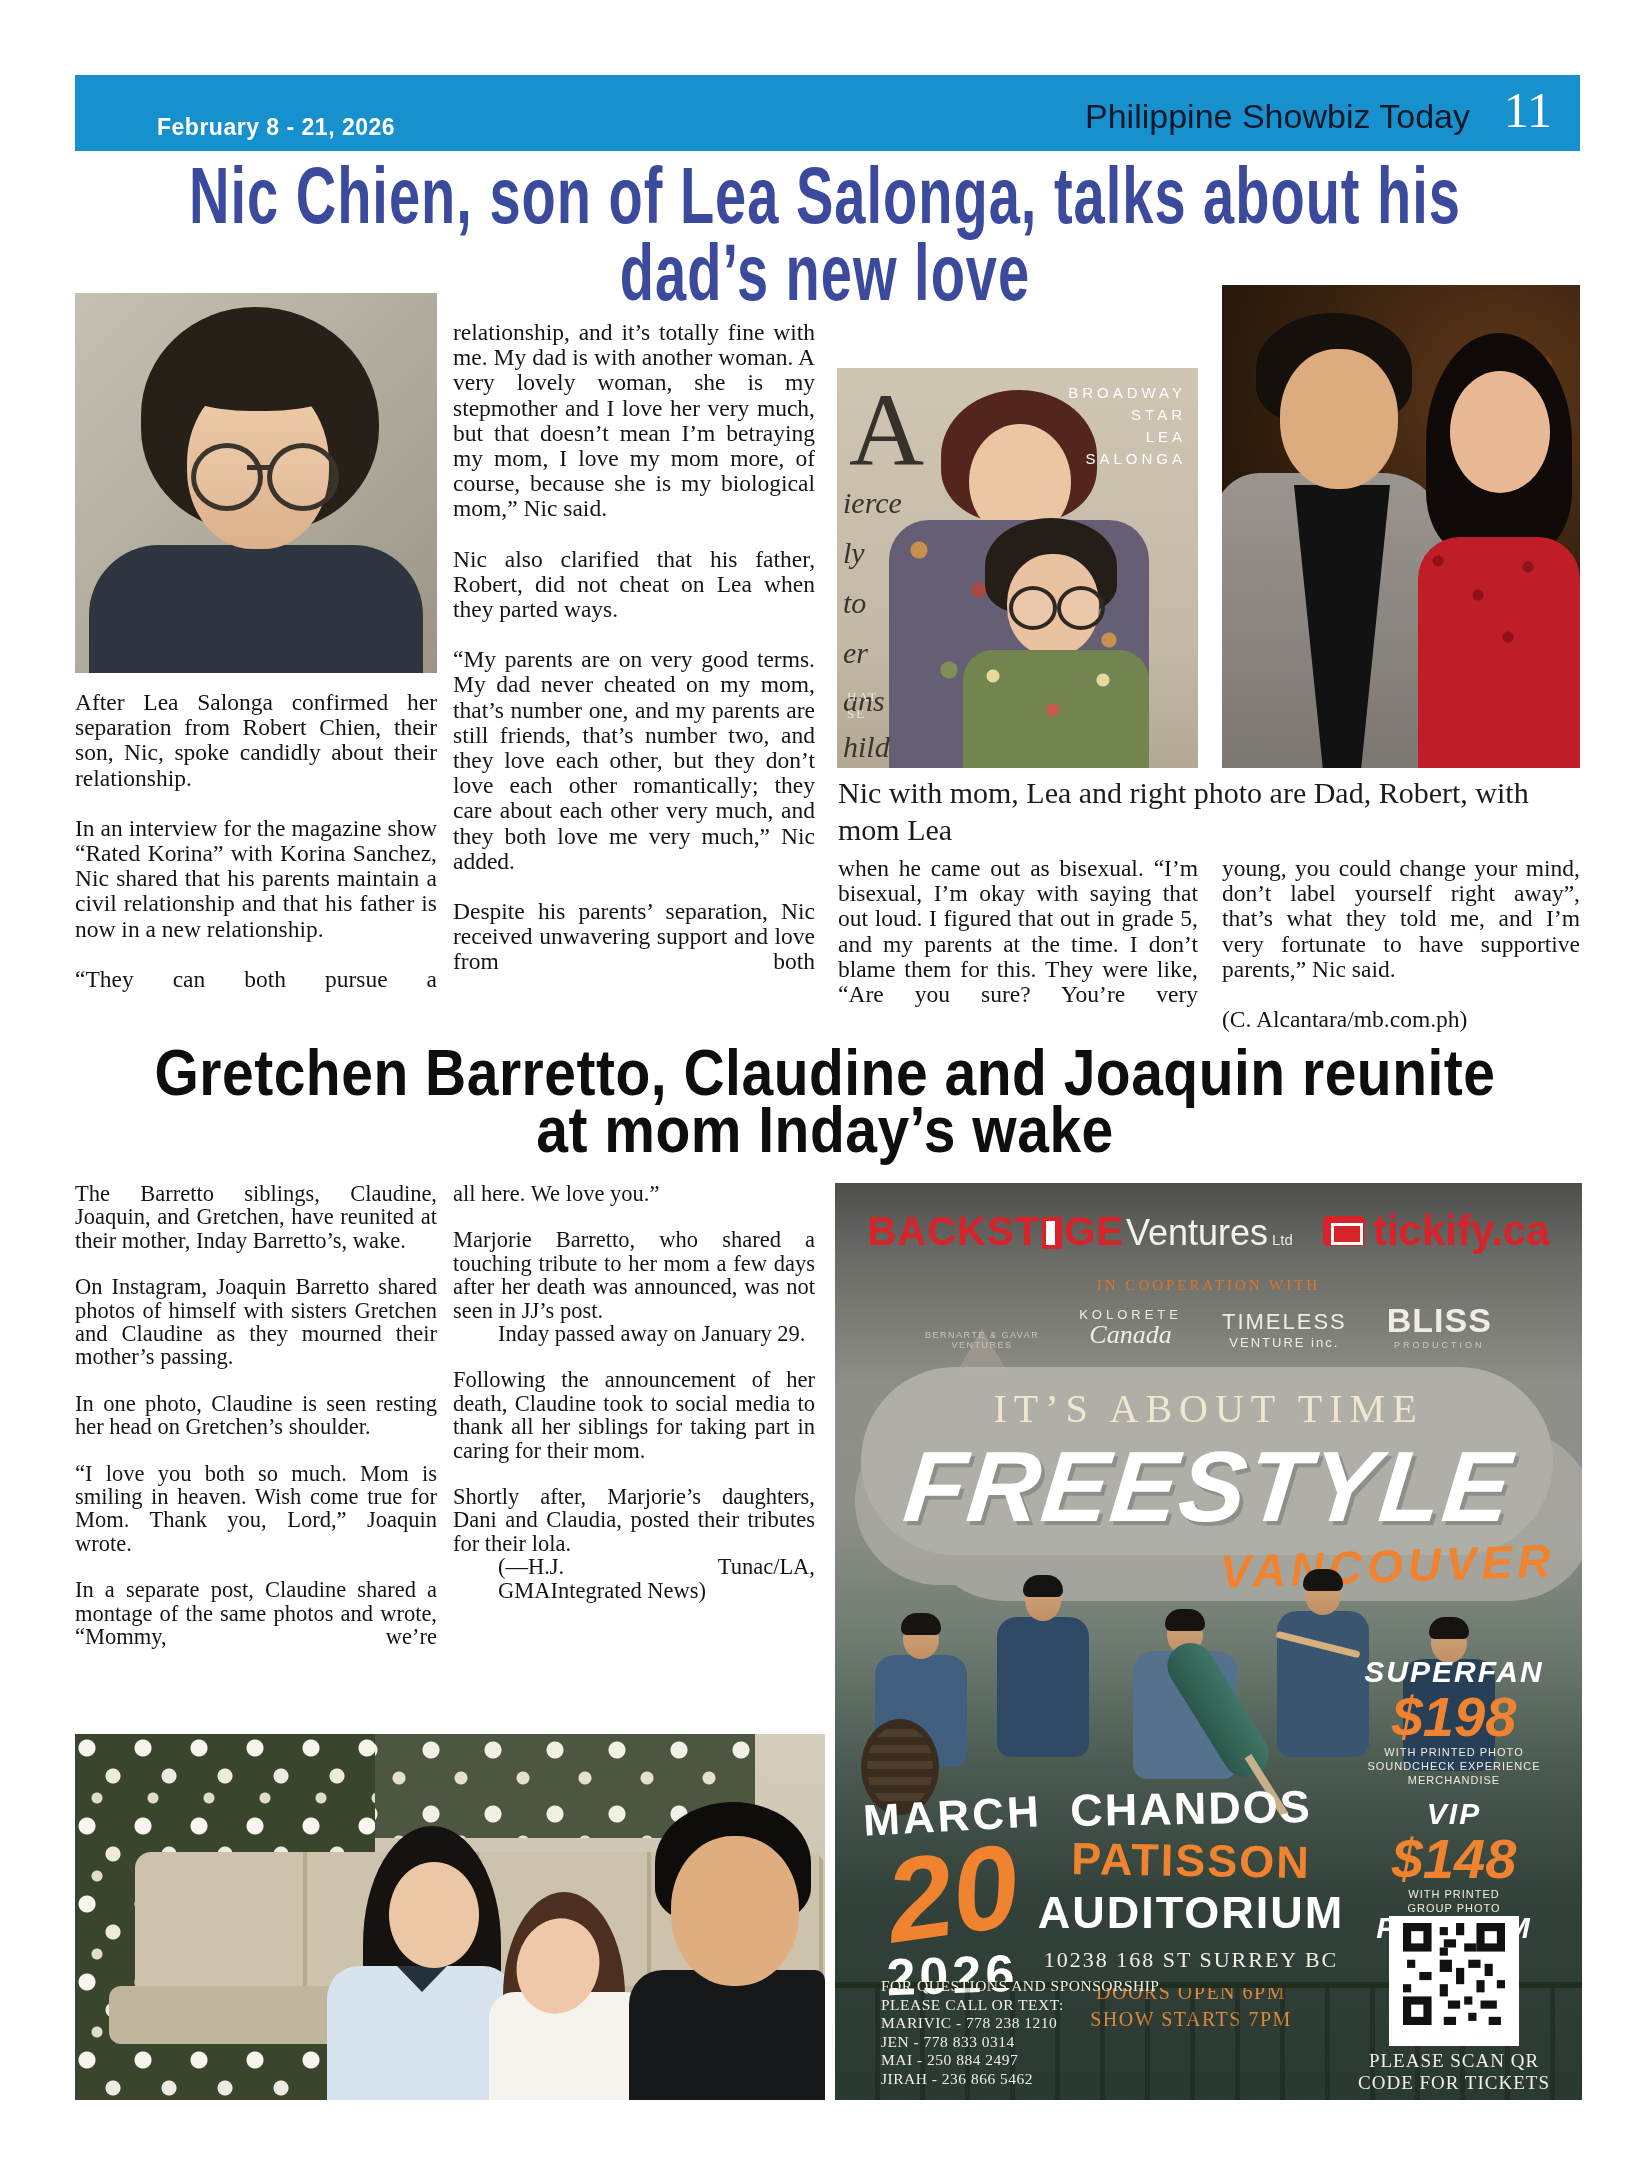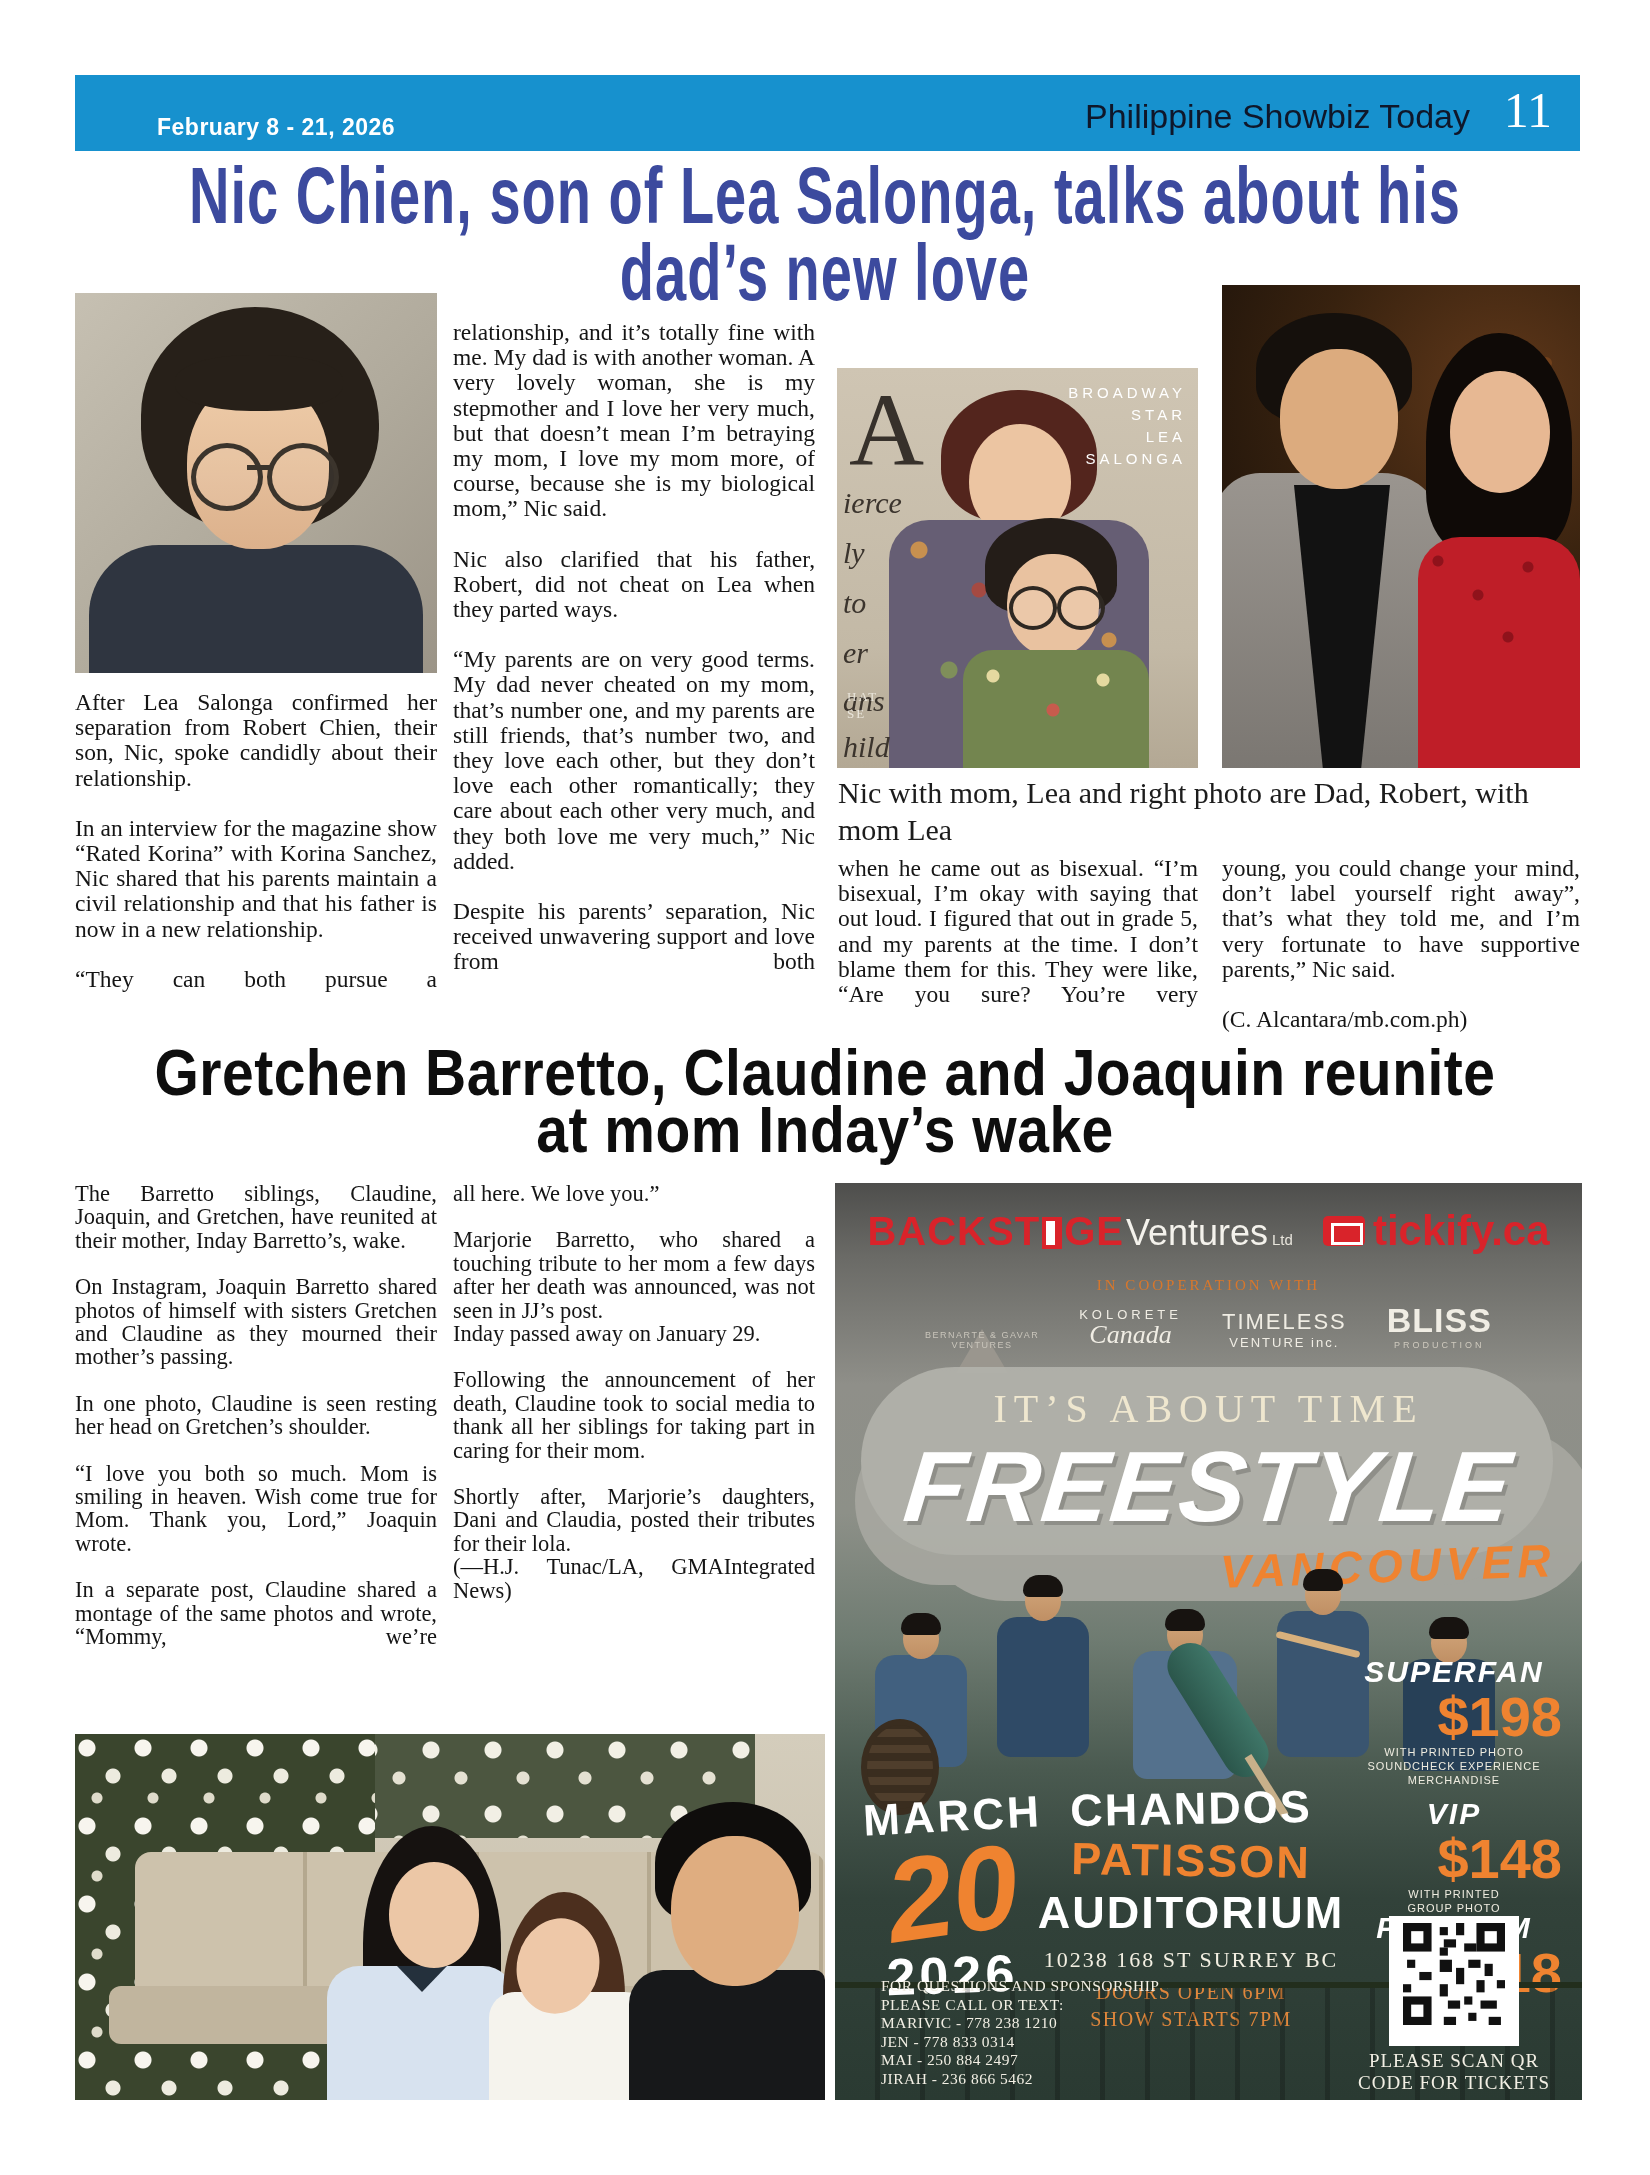--- a/index.html
+++ b/index.html
@@ -21,21 +21,21 @@
   .hl1{top:158px;color:#3c4a9e;font-size:56px;line-height:54px;letter-spacing:1px;transform:scaleY(1.42);}
   .hl2{top:1044px;color:#0e0e0e;font-size:57px;line-height:50px;letter-spacing:.5px;transform:scaleY(1.14);}
 
   
   .col{position:absolute;text-align:justify;overflow:hidden;color:#151515;}
   .col p{margin:0;}
   .a1 .col, .col.a1{font-size:23.5px;line-height:25.2px;}
   .c-a1 p + p{margin-top:25px;}
   .c-a2{font-size:22.5px;line-height:23.4px;}
   .c-a2 p + p{margin-top:23px;}
-  .col p.nogap{margin-top:0 !important;}
+  .col p.nogap{margin-top:0 !important;margin-left:45px;}
   .col p.cont{text-align-last:justify;}
   #a1c1{left:75px; top:690px; width:362px;height:350px;}
   #a1c2{left:453px;top:320px; width:362px;height:722px;}
   #a1c3{left:838px;top:856px; width:360px;height:185px;}
   #a1c4{left:1222px;top:856px;width:358px;height:195px;}
   #a2c1{left:75px; top:1182px;width:362px;height:535px;}
   #a2c2{left:453px;top:1182px;width:362px;height:535px;}
 
   .caption{position:absolute;left:838px;top:774px;width:752px;
            font-size:30px;line-height:37px;color:#1c1c1c;}
@@ -184,21 +184,21 @@
   .yr{color:#fff;font-weight:bold;font-size:52px;letter-spacing:4px;transform:rotate(-2deg);}
   .venueblk{left:186px;top:600px;width:340px;text-align:center;font-family:"Liberation Sans",sans-serif;}
   .v1,.v3{color:#fff;font-weight:bold;font-size:45px;letter-spacing:2px;}
   .v2{color:#ef8330;font-weight:bold;font-size:45px;letter-spacing:2px;}
   .v1{transform:rotate(-1deg);} .v2{transform:rotate(1deg);}
   .addr{color:#f3efe2;font-family:"Liberation Serif",serif;font-size:22px;letter-spacing:2px;margin-top:8px;}
   .doors,.show{color:#e0873c;font-family:"Liberation Serif",serif;font-size:20px;letter-spacing:1.5px;line-height:27px;}
   .doors{margin-top:6px;}
   .tier{position:absolute;right:20px;width:216px;text-align:center;font-family:"Liberation Sans",sans-serif;}
   .t-name{color:#fff;font-style:italic;font-weight:bold;font-size:30px;letter-spacing:2px;}
-  .t-price{color:#ef8330;font-weight:bold;font-size:56px;line-height:56px;text-align:right;}
+  .t-price{color:#ef8330;font-style:italic;font-weight:bold;font-size:56px;line-height:56px;}
   .t-perk{color:#efece0;font-size:11px;letter-spacing:1px;line-height:14px;}
   #tier1{top:472px;} #tier2{top:614px;} #tier3{top:728px;}
   .fence{left:0;bottom:0;width:100%;height:112px;border-top:6px solid #222e1d;
          background:linear-gradient(#6f5c43,#5a4935);
          background-image:repeating-linear-gradient(90deg,rgba(0,0,0,0) 0 40px,rgba(0,0,0,.22) 40px 45px);}
   .contact{left:46px;bottom:12px;color:#f2efe4;font-family:"Liberation Serif",serif;
            font-size:15.5px;line-height:18.5px;letter-spacing:.5px;}
   .qrwrap{right:26px;bottom:6px;width:204px;text-align:center;}
   .qrbox{width:116px;height:116px;background:#fff;margin:0 auto;padding:7px;}
   .scan{color:#f2efe4;font-family:"Liberation Serif",serif;font-size:19px;line-height:22px;letter-spacing:1px;margin-top:4px;}

